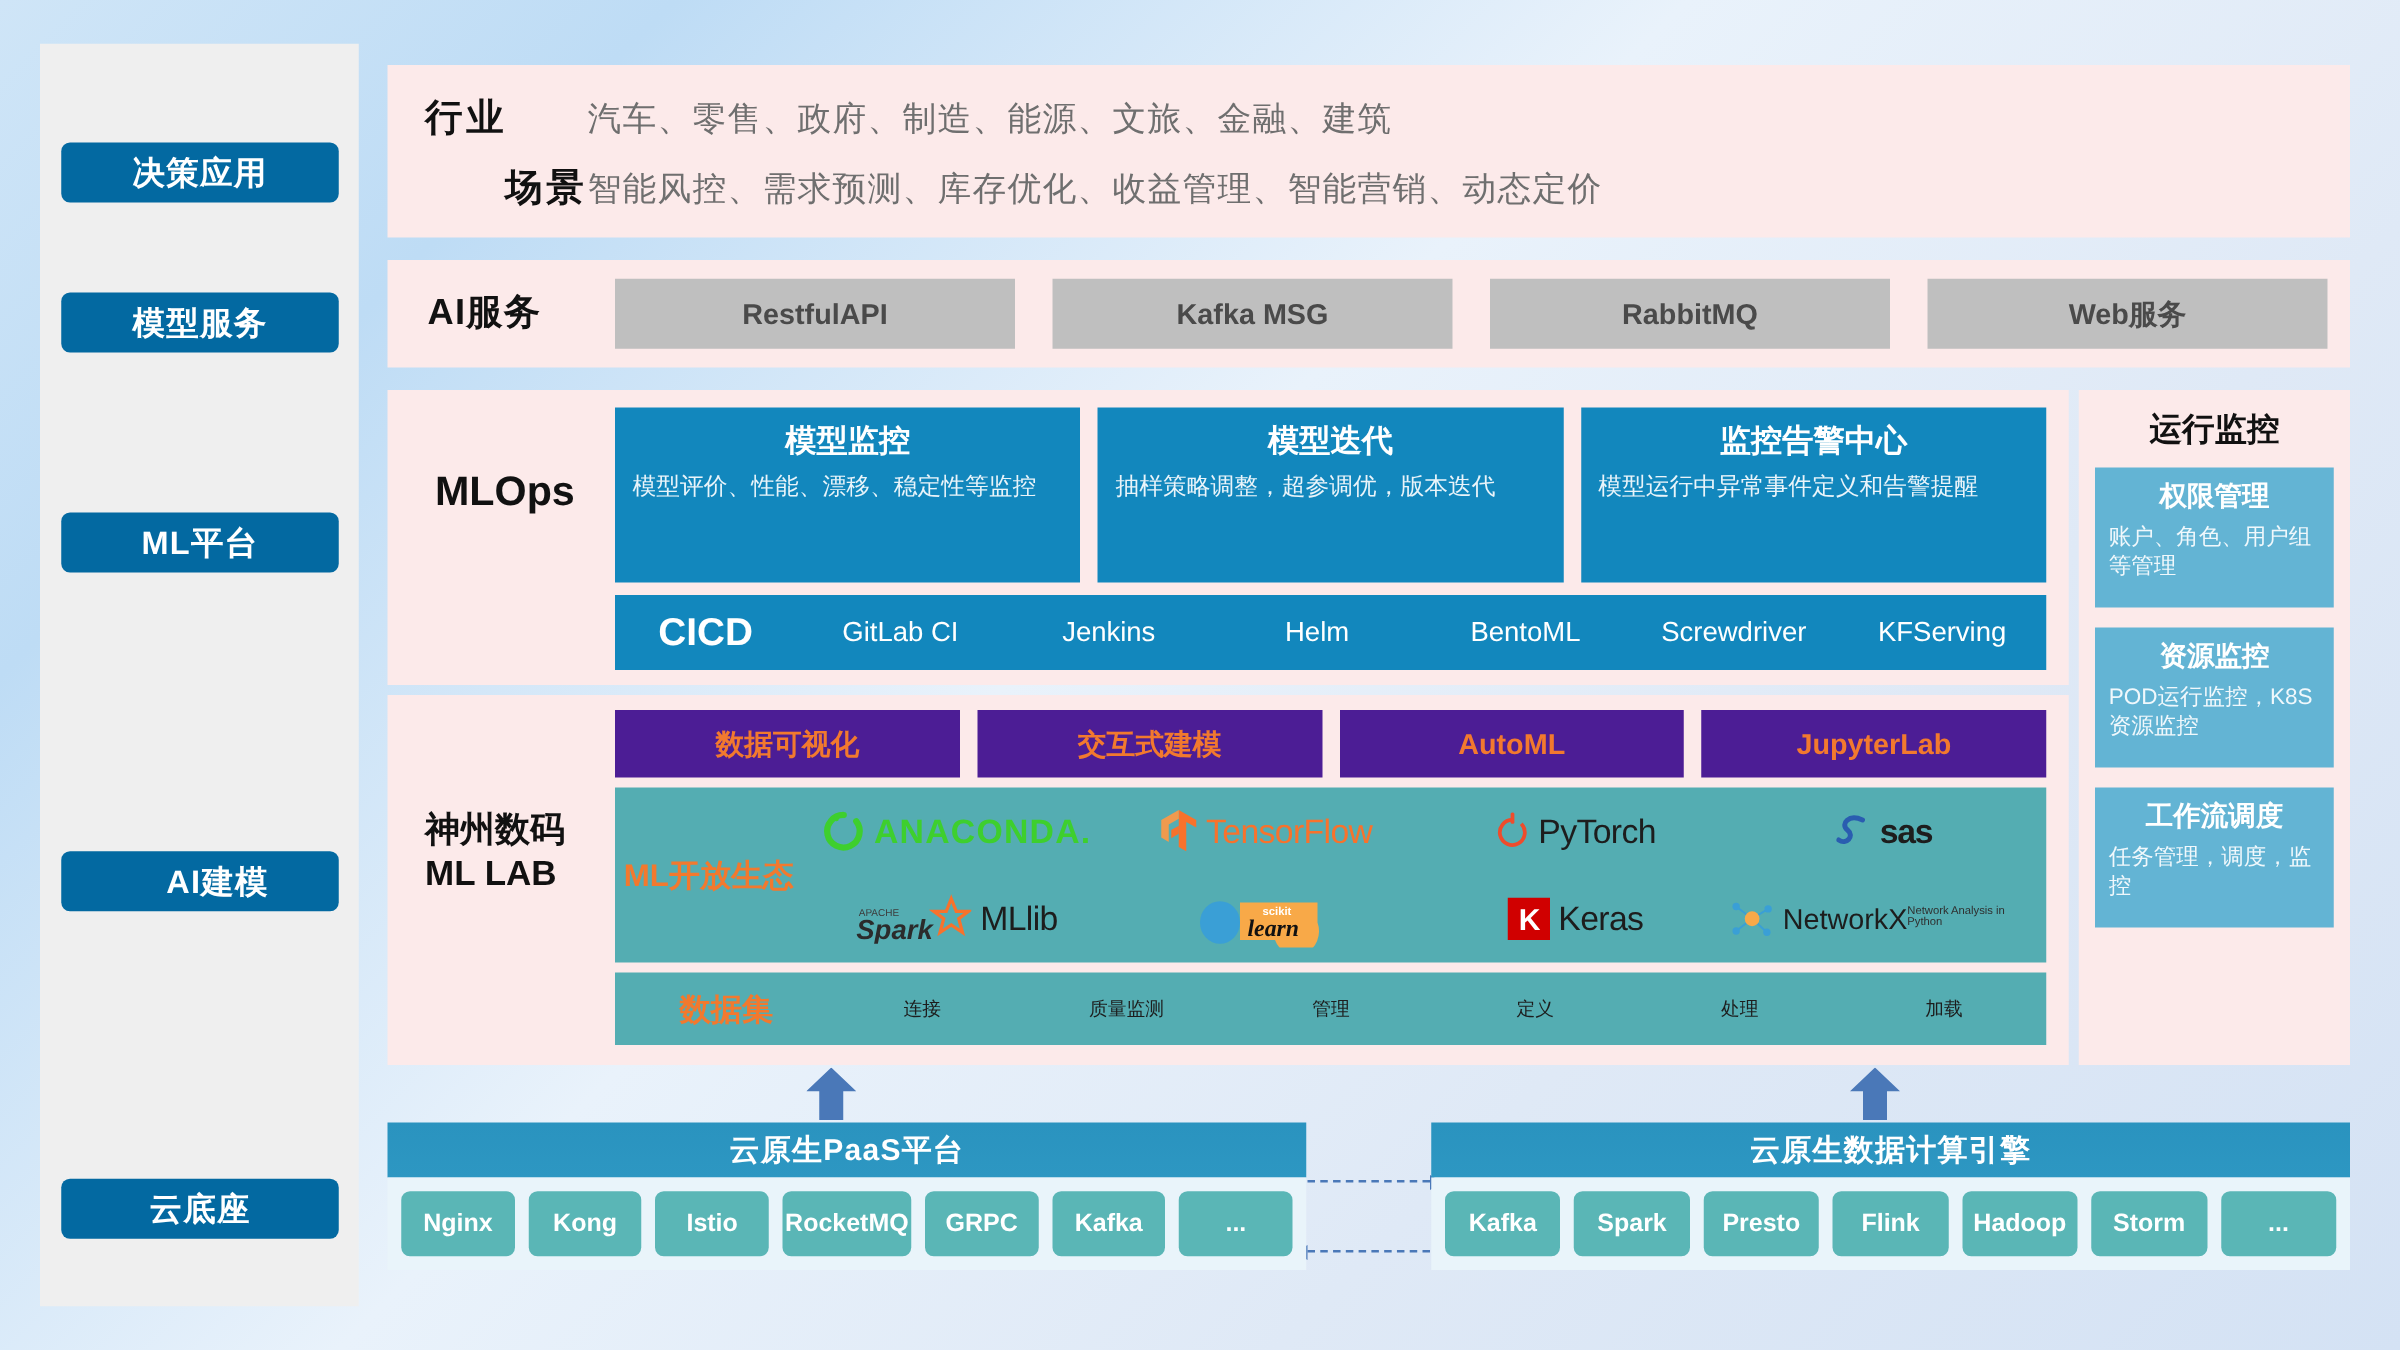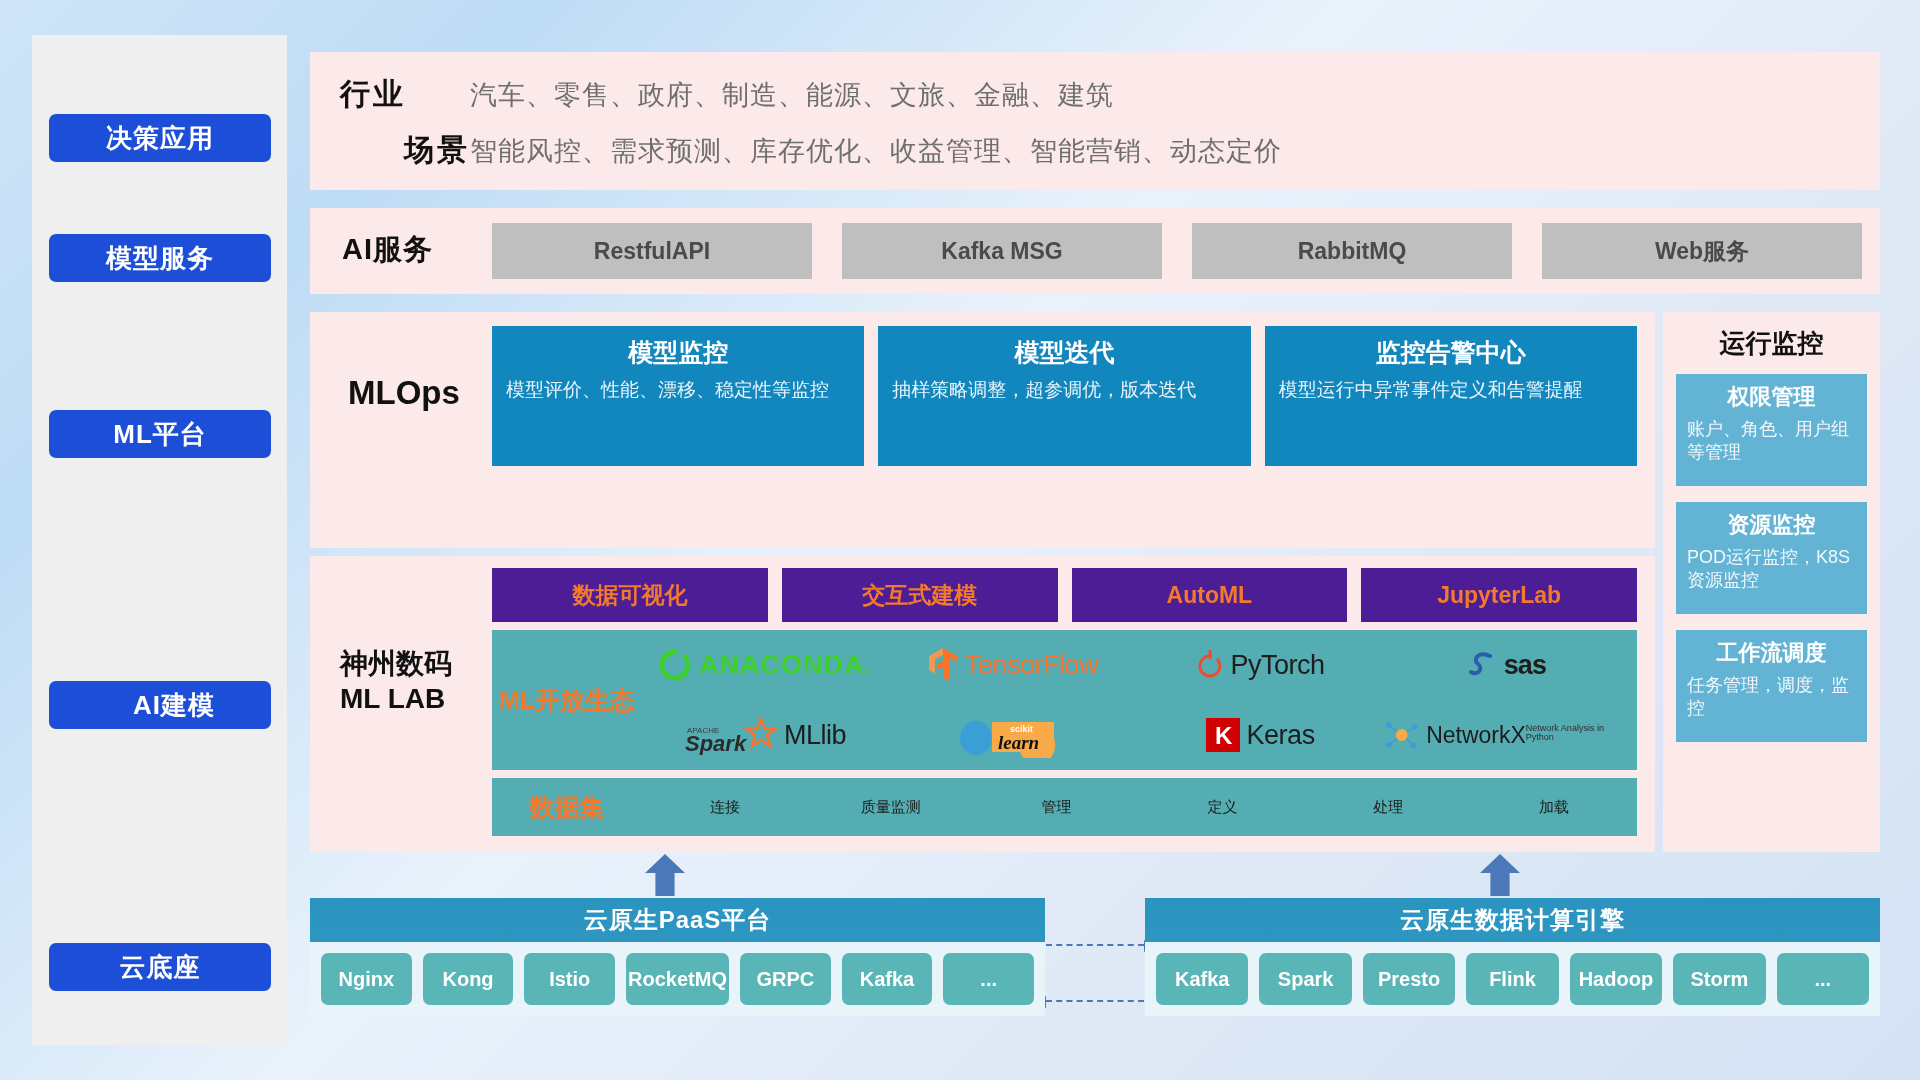--- a/index.html
+++ b/index.html
@@ -14,21 +14,21 @@
   #left-rail {
     position: absolute;
     left: 32px; top: 35px;
     width: 255px; height: 1010px;
     background: #efefef;
   }
   .rail-chip {
     position: absolute;
     left: 17px;
     width: 222px; height: 48px;
-    background: #1d4ed8;
+    background: #0369a1;
     border-radius: 7px;
     color: #fff;
     font-size: 26px;
     font-weight: bold;
     display: flex; align-items: center; justify-content: center;
     letter-spacing: 1px;
   }
   .rail-chip.c0 { top: 79px; }
   .rail-chip.c1 { top: 199px; }
   .rail-chip.c2 { top: 375px; }
@@ -159,21 +159,21 @@
     align-items: center; justify-items: center;
     padding-right: 6px;
   }
   .logo { display: flex; align-items: center; gap: 7px; }
   .logo-txt { font-size: 27px; letter-spacing: -0.5px; }
 
   #data-band {
     position: absolute; left: 182px; top: 222px;
     width: 1145px; height: 58px;
     background: #54adb2;
-    display: flex; align-items: center;
+    display: flex; align-items: center; padding-left: 14px;
   }
   #data-label {
     width: 150px; text-align: center;
     color: #f2792e; font-size: 25px; font-weight: bold;
   }
   .data-item {
     flex: 1; text-align: center;
     color: #1d1d1d; font-size: 15px;
   }
 
@@ -307,20 +307,29 @@
     <div class="mlops-card">
       <h3>模型迭代</h3>
       <p>抽样策略调整，超参调优，版本迭代</p>
     </div>
     <div class="mlops-card">
       <h3>监控告警中心</h3>
       <p>模型运行中异常事件定义和告警提醒</p>
     </div>
   </div>
 
+  <div id="cicd-bar">
+    <div id="cicd-title">CICD</div>
+    <div class="cicd-item">GitLab CI</div>
+    <div class="cicd-item">Jenkins</div>
+    <div class="cicd-item">Helm</div>
+    <div class="cicd-item">BentoML</div>
+    <div class="cicd-item">Screwdriver</div>
+    <div class="cicd-item">KFServing</div>
+  </div>
 </div>
 
 <div class="panel" id="panel-modeling">
   <div id="lab-label">
     <div>神州数码</div>
     <div>ML LAB</div>
   </div>
 
   <div id="tool-tabs">
     <div class="tool-tab">数据可视化</div>

